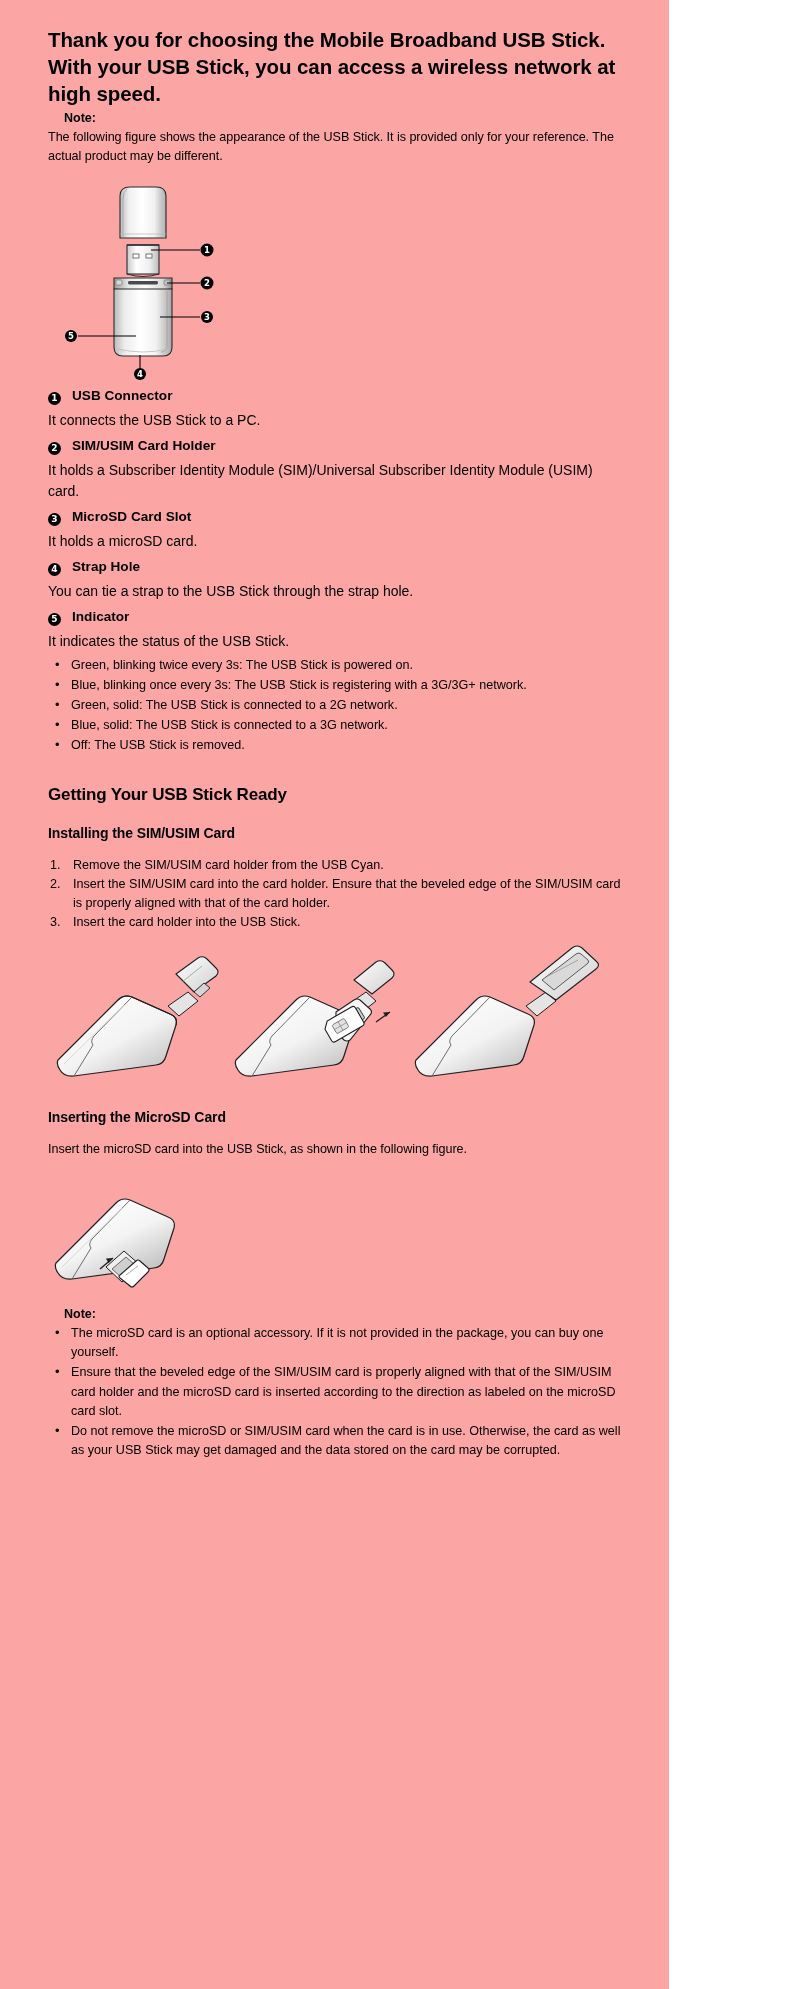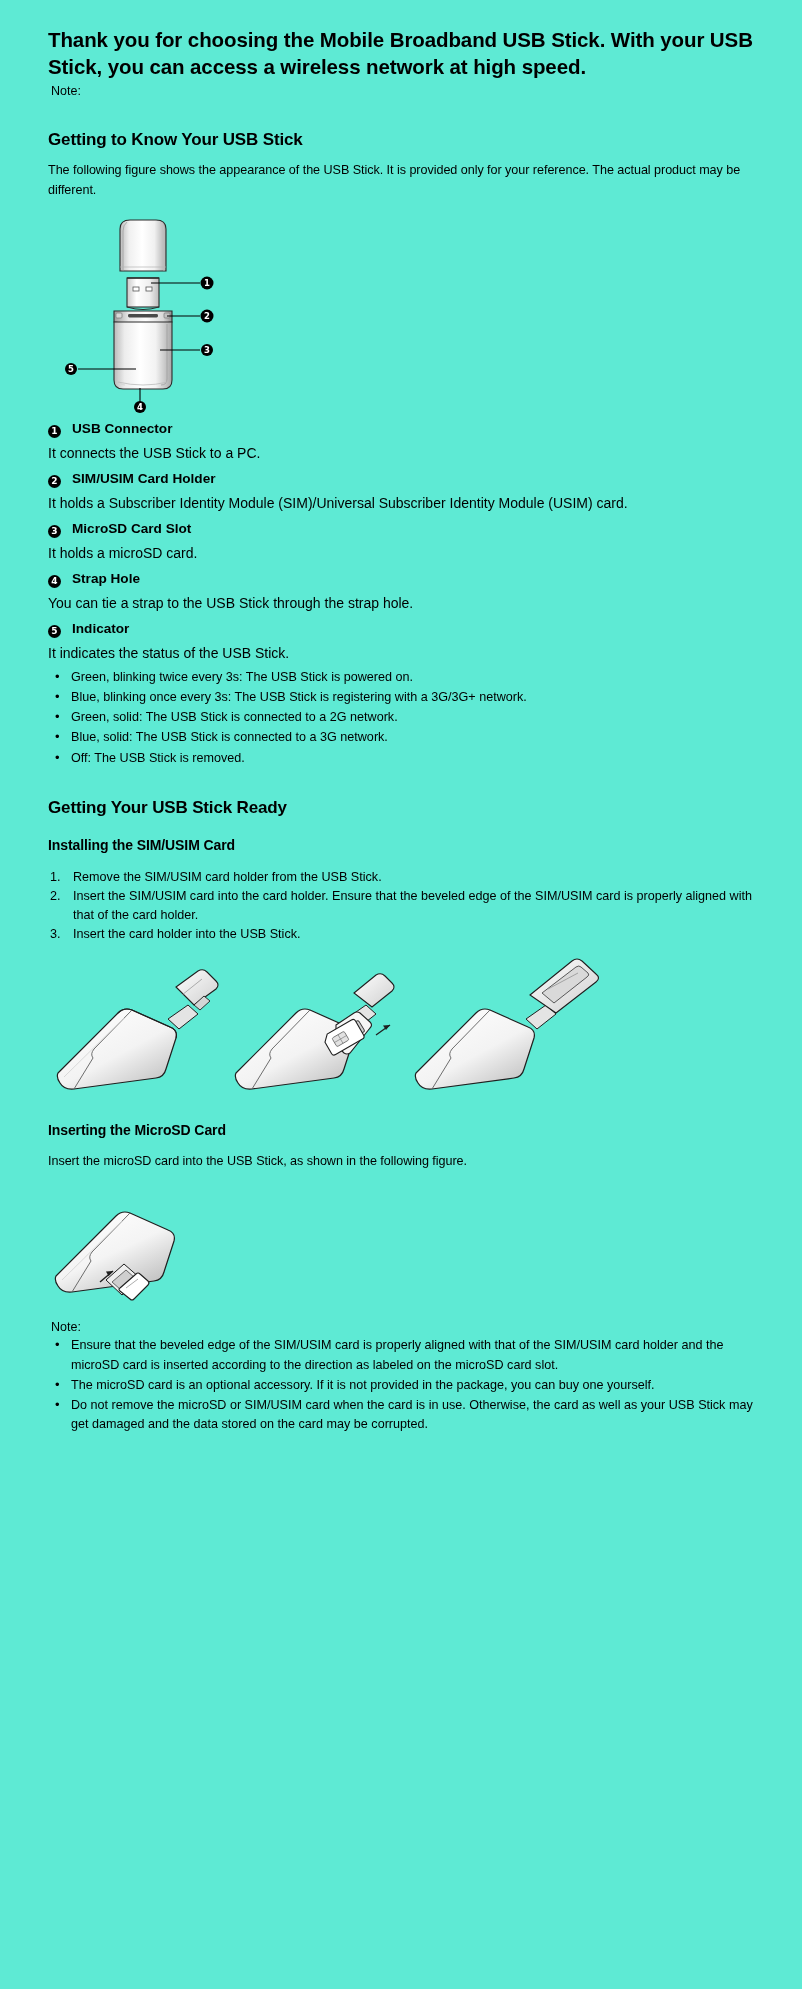--- a/index.html
+++ b/index.html
@@ -8,39 +8,39 @@
     background: #ffffff;
   }
   body {
     width: 802px;
     min-height: 1989px;
     font-family: "Liberation Sans", sans-serif;
     color: #000000;
     -webkit-font-smoothing: antialiased;
   }
   .page {
-    width: 802px;
+    width: 669px;
     min-height: 1989px;
     padding: 26px 43px 20px 48px;
-    background: #5eead4;
+    background: #fca5a5;
     position: relative;
   }
 
   
   .title-block {
     font-size: 20.5px;
     font-weight: bold;
     line-height: 1.32;
     letter-spacing: -0.1px;
     margin: 0 0 4px 0;
   }
   .note-label {
     font-size: 12.5px;
-    font-weight: normal;
-    margin: 2px 0 1px 3px;
+    font-weight: bold;
+    margin: 2px 0 1px 16px;
     line-height: 1.25;
   }
   .body-text {
     font-size: 12.6px;
     line-height: 1.55;
     margin: 0 0 2px 0;
     letter-spacing: -0.05px;
   }
   h2.section {
     font-size: 17px;
@@ -141,21 +141,20 @@
 </style>
 </head>
 <body>
 
 <div class="page">
 
   <h1 class="title-block">Thank you for choosing the Mobile Broadband USB Stick. With your USB Stick, you can access a wireless network at high speed.</h1>
 
   <div class="note-label">Note:</div>
 
-  <h2 class="section">Getting to Know Your USB Stick</h2>
   <p class="body-text">The following figure shows the appearance of the USB Stick. It is provided only for your reference. The actual product may be different.</p>
 
   <div class="figure fig-stick-main">
     <svg width="330" height="200" viewBox="0 0 330 200">
       <defs>
         <linearGradient id="gBody" x1="0" y1="0" x2="1" y2="0">
           <stop offset="0%" stop-color="#b9b9b9"></stop>
           <stop offset="18%" stop-color="#ececec"></stop>
           <stop offset="45%" stop-color="#ffffff"></stop>
           <stop offset="72%" stop-color="#f2f2f2"></stop>
@@ -281,21 +280,21 @@
     <li>Green, solid: The USB Stick is connected to a 2G network.</li>
     <li>Blue, solid: The USB Stick is connected to a 3G network.</li>
     <li>Off: The USB Stick is removed.</li>
   </ul>
 
   <h2 class="section">Getting Your USB Stick Ready</h2>
 
   <h3 class="subsection">Installing the SIM/USIM Card</h3>
 
   <ol class="num-list">
-    <li>Remove the SIM/USIM card holder from the USB Stick.</li>
+    <li>Remove the SIM/USIM card holder from the USB Cyan.</li>
     <li>Insert the SIM/USIM card into the card holder. Ensure that the beveled edge of the SIM/USIM card is properly aligned with that of the card holder.</li>
     <li>Insert the card holder into the USB Stick.</li>
   </ol>
 
   <div class="figure fig-install">
     <svg width="560" height="138" viewBox="0 0 560 138">
       <defs>
         <linearGradient id="gStick2" x1="0.1" y1="0" x2="0.9" y2="1">
           <stop offset="0%" stop-color="#ffffff"></stop>
           <stop offset="55%" stop-color="#f3f3f3"></stop>
@@ -393,19 +392,19 @@
       </g>
 
       <path d="M52,98 l13,-11" stroke="#1f1f1f" stroke-width="1.4" fill="none"></path>
       <path d="M65,87 l-7,0.6 l2.6,4.6 z" fill="#1f1f1f"></path>
     </svg>
   </div>
 
   <div class="note-block">
     <div class="note-label">Note:</div>
     <ul class="dot-list">
+      <li>The microSD card is an optional accessory. If it is not provided in the package, you can buy one yourself.</li>
       <li>Ensure that the beveled edge of the SIM/USIM card is properly aligned with that of the SIM/USIM card holder and the microSD card is inserted according to the direction as labeled on the microSD card slot.</li>
-      <li>The microSD card is an optional accessory. If it is not provided in the package, you can buy one yourself.</li>
       <li>Do not remove the microSD or SIM/USIM card when the card is in use. Otherwise, the card as well as your USB Stick may get damaged and the data stored on the card may be corrupted.</li>
     </ul>
   </div>
 
 </div>
 
 </body></html>

